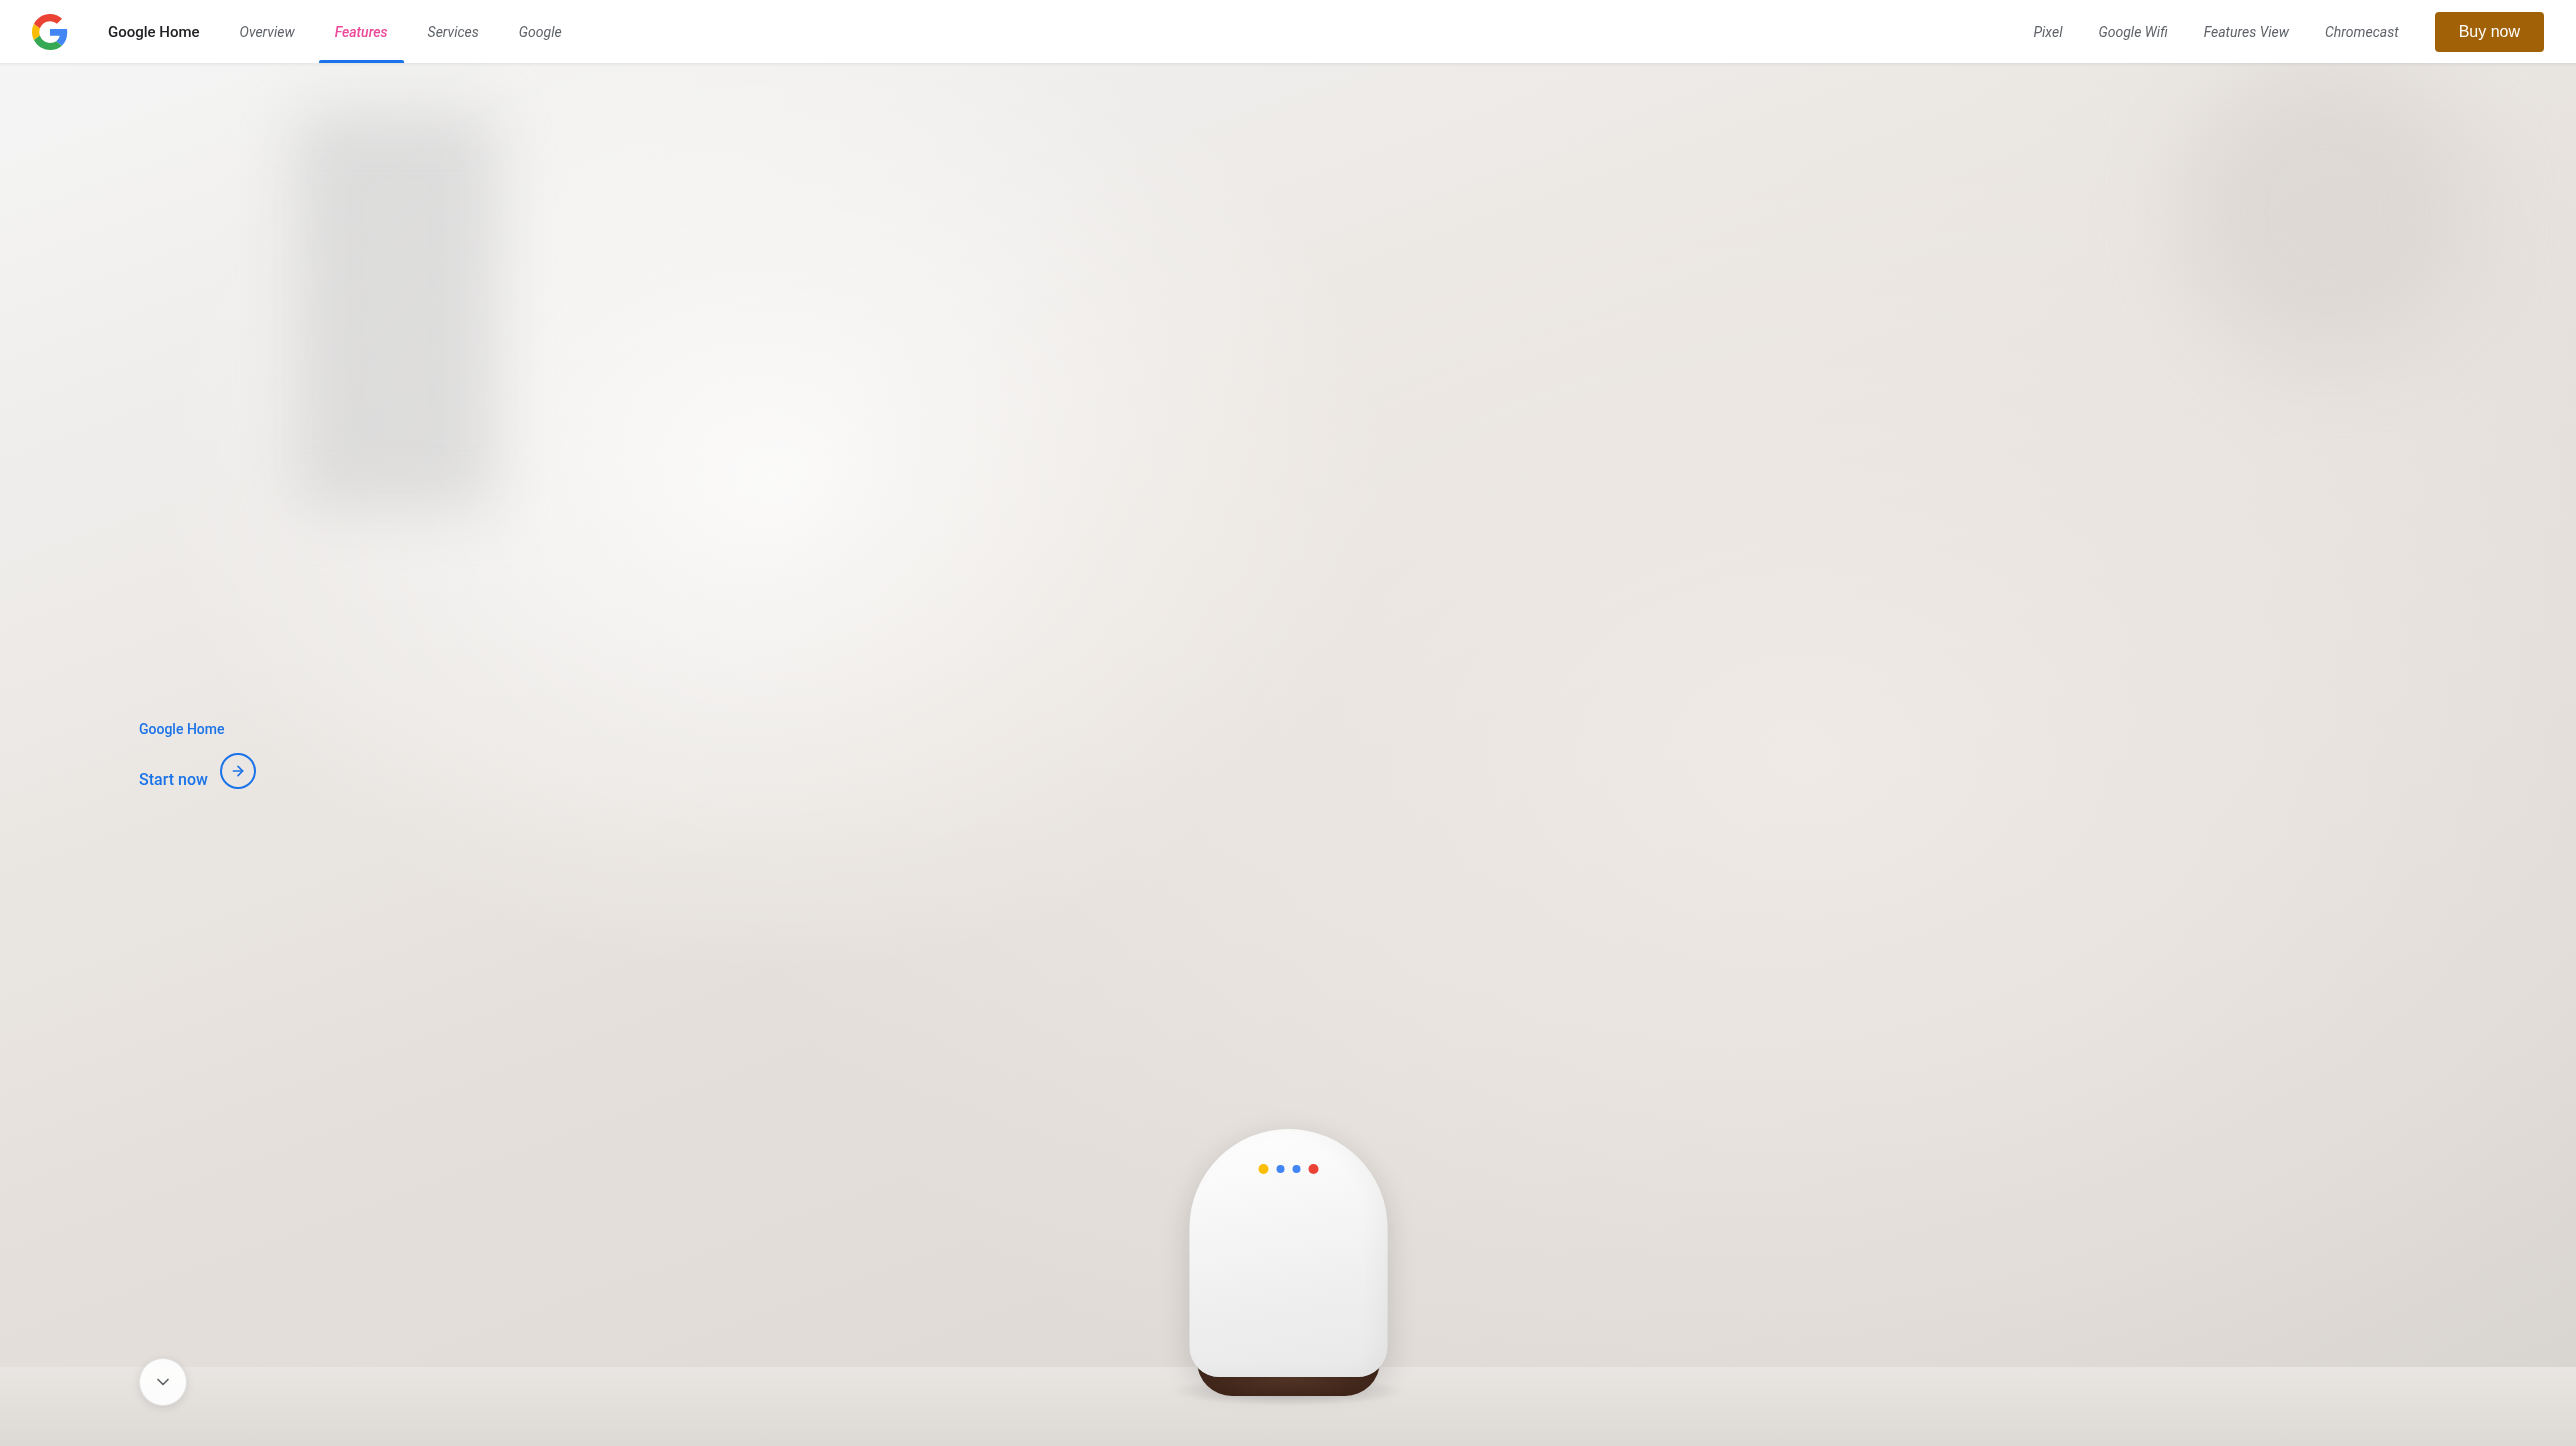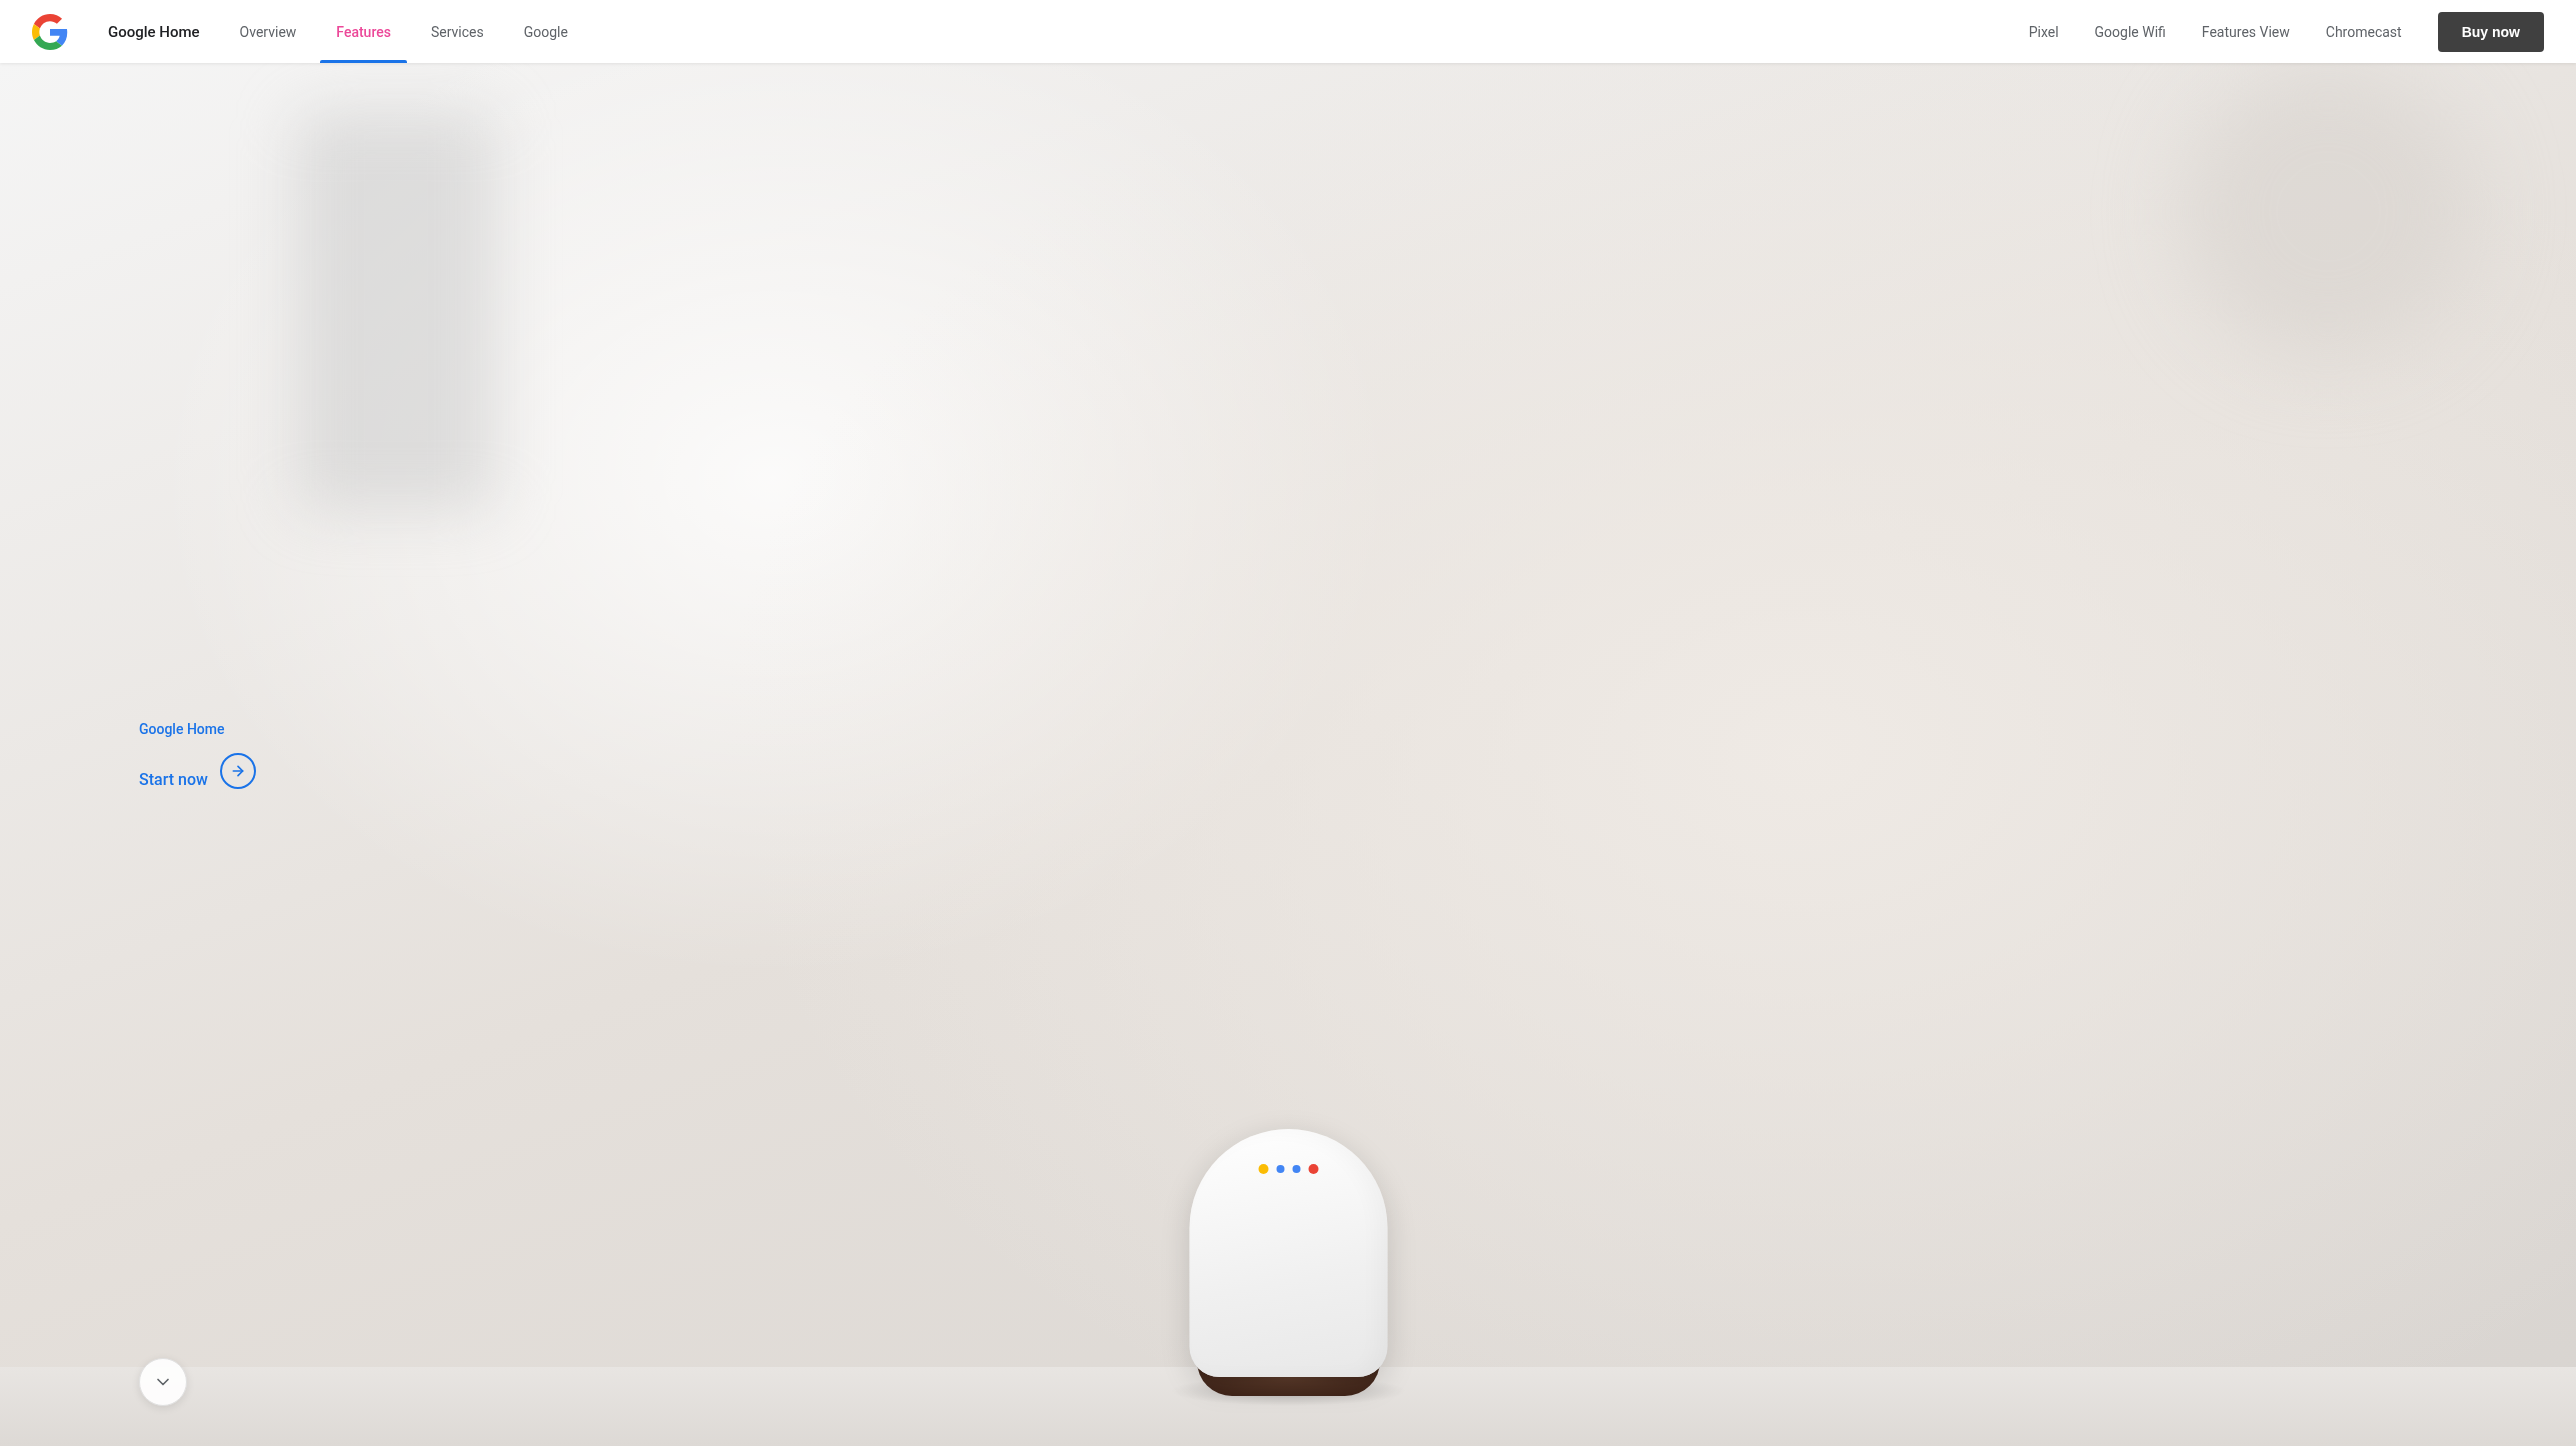--- a/index.html
+++ b/index.html
@@ -32,20 +32,21 @@
       padding: 8px 16px;
       font-size: 14px;
       color: #5f6368;
       cursor: pointer;
       text-decoration: none;
       font-weight: 400;
       position: relative;
       height: 63px;
       display: flex;
       align-items: center;
+      font-style: italic;
     }
     .nav-item.active {
       color: #ec4899;
       font-weight: 500;
     }
     .nav-item.active::after {
       content: '';
       position: absolute;
       bottom: 0; left: 0; right: 0;
       height: 3px;
@@ -63,27 +64,27 @@
       cursor: pointer;
     }
     .nav-spacer { flex: 1; }
     .nav-right {
       display: flex;
       align-items: center;
       gap: 4px;
     }
     .nav-right .nav-item { font-size: 14px; color: #5f6368; }
     .buy-btn {
-      background: #404040;
+      background: #a16207;
       color: #fff;
       border: none;
       border-radius: 4px;
       padding: 10px 24px;
-      font-size: 14px;
-      font-weight: 700;
+      font-size: 16px;
+      font-weight: 400;
       cursor: pointer;
       margin-left: 16px;
       height: 40px;
     }
 
     
     .hero {
       margin-top: 63px;
       position: relative;
       width: 100%;

